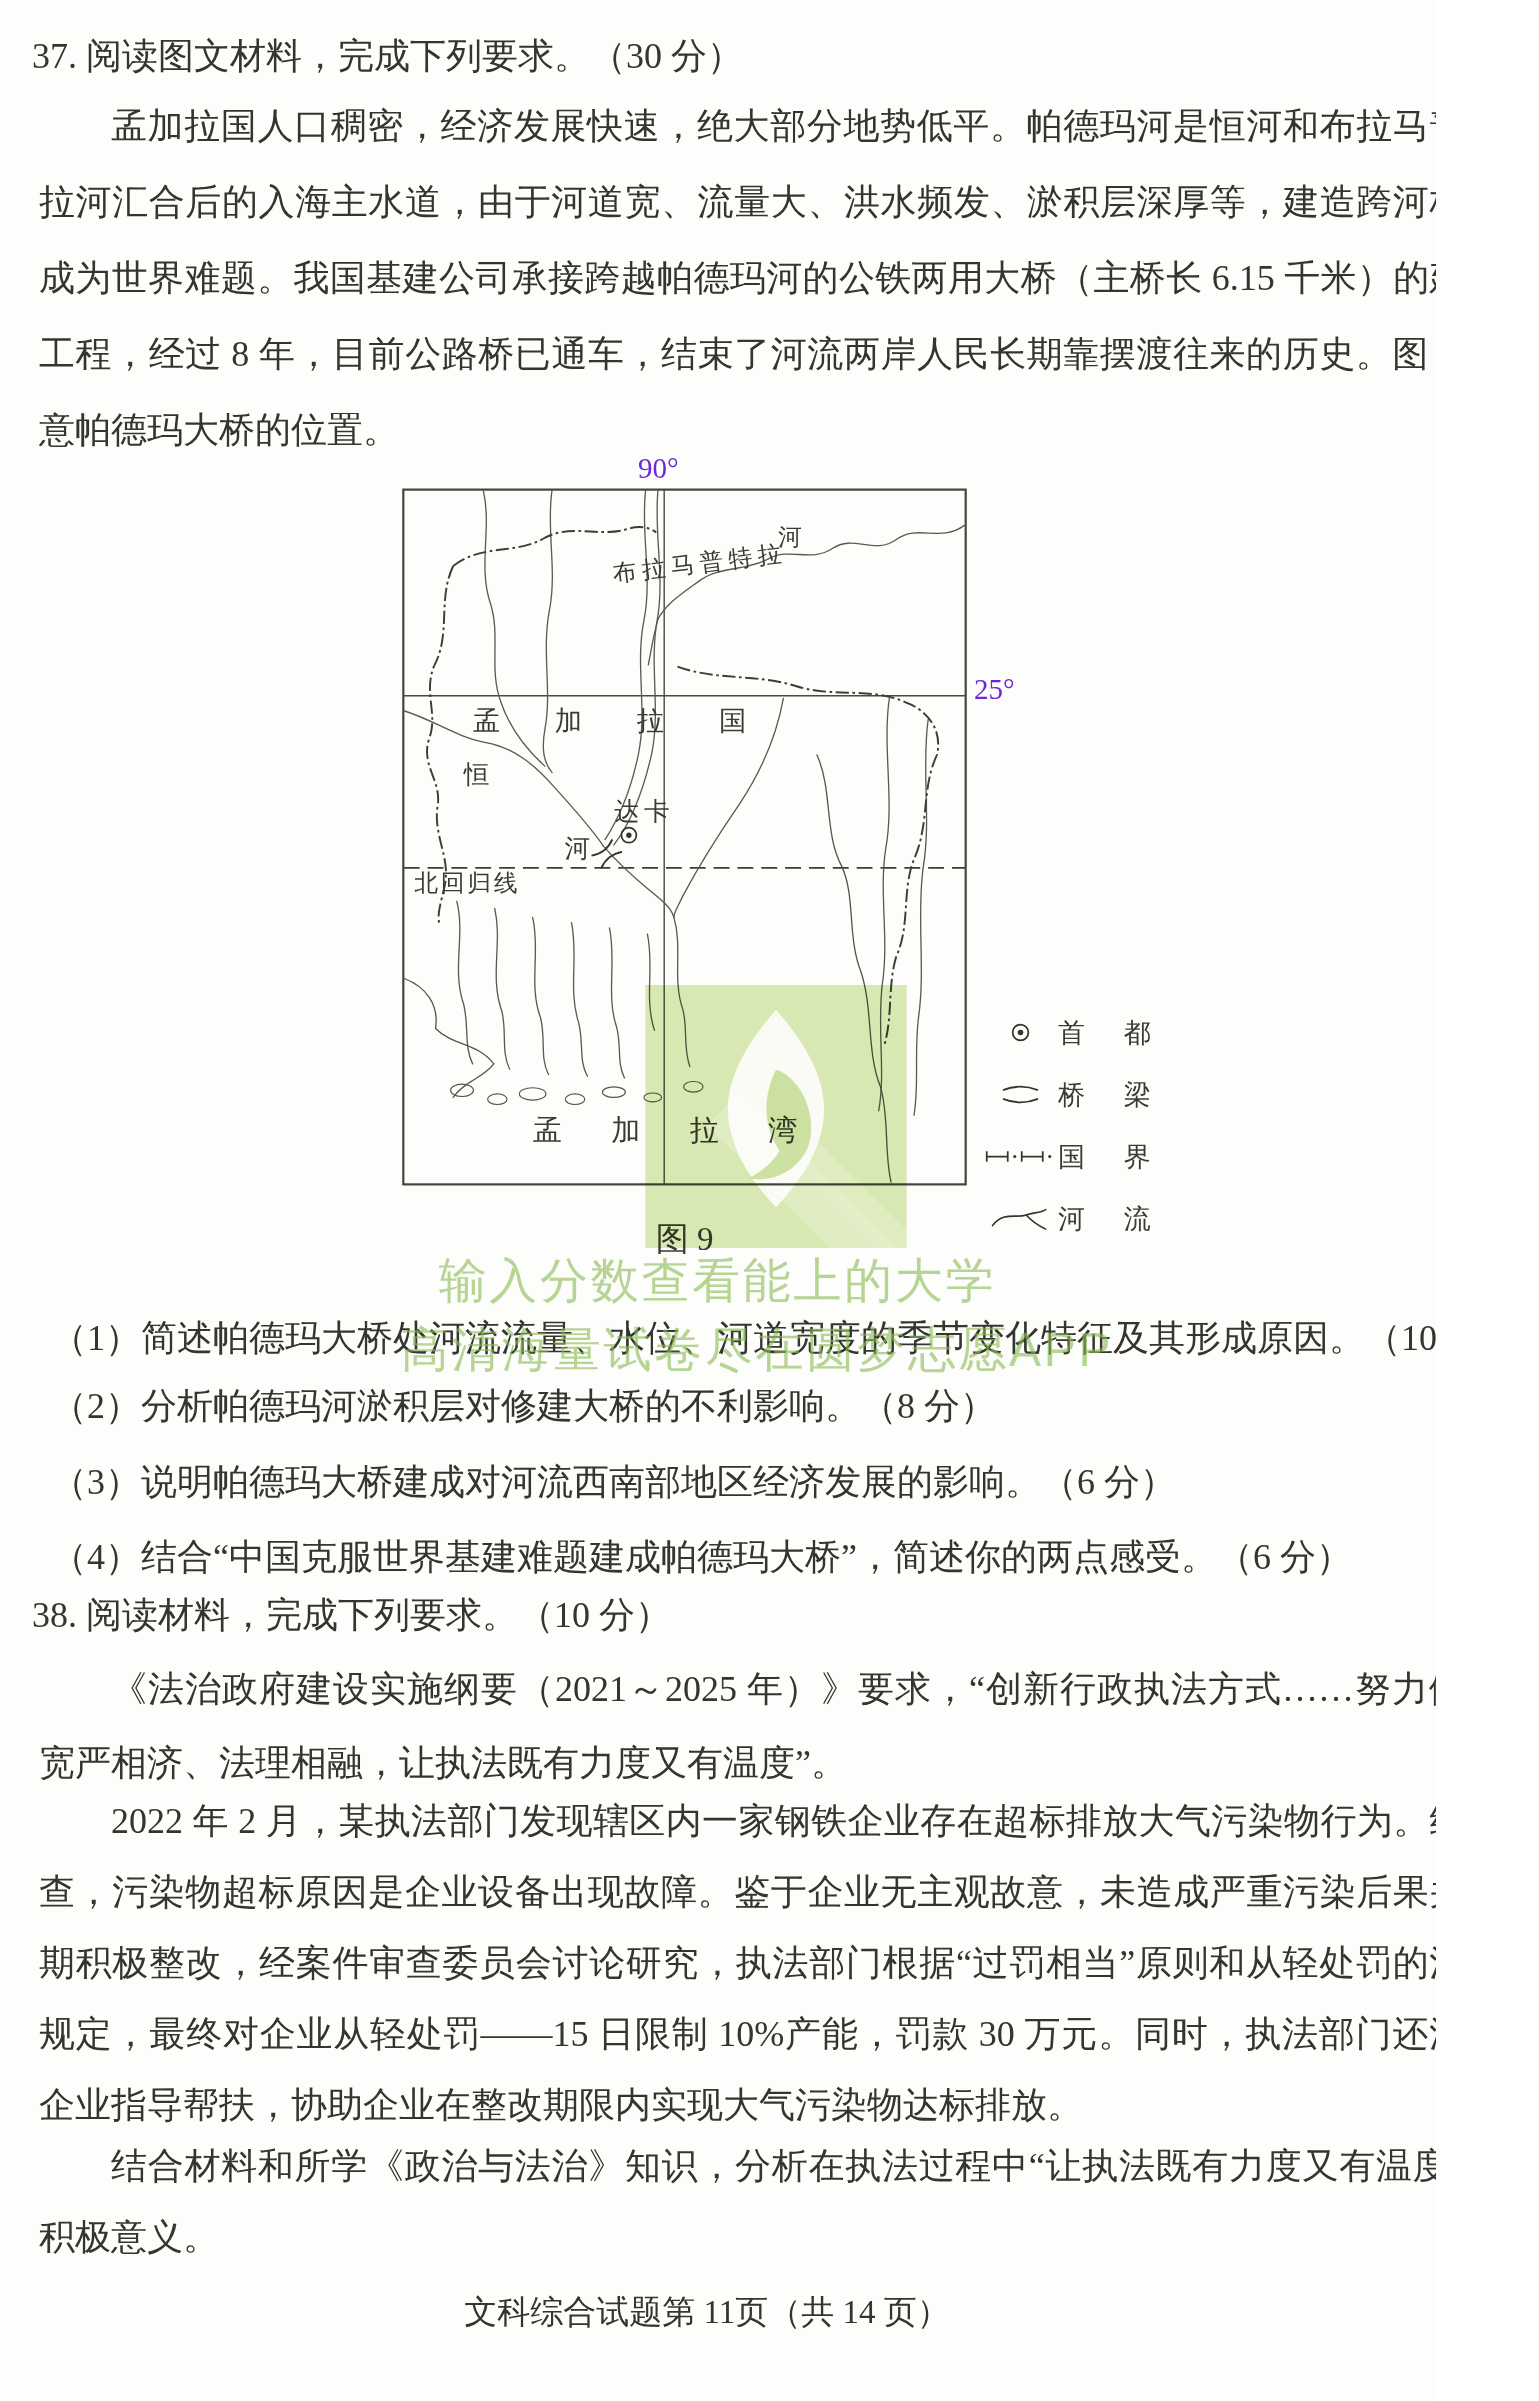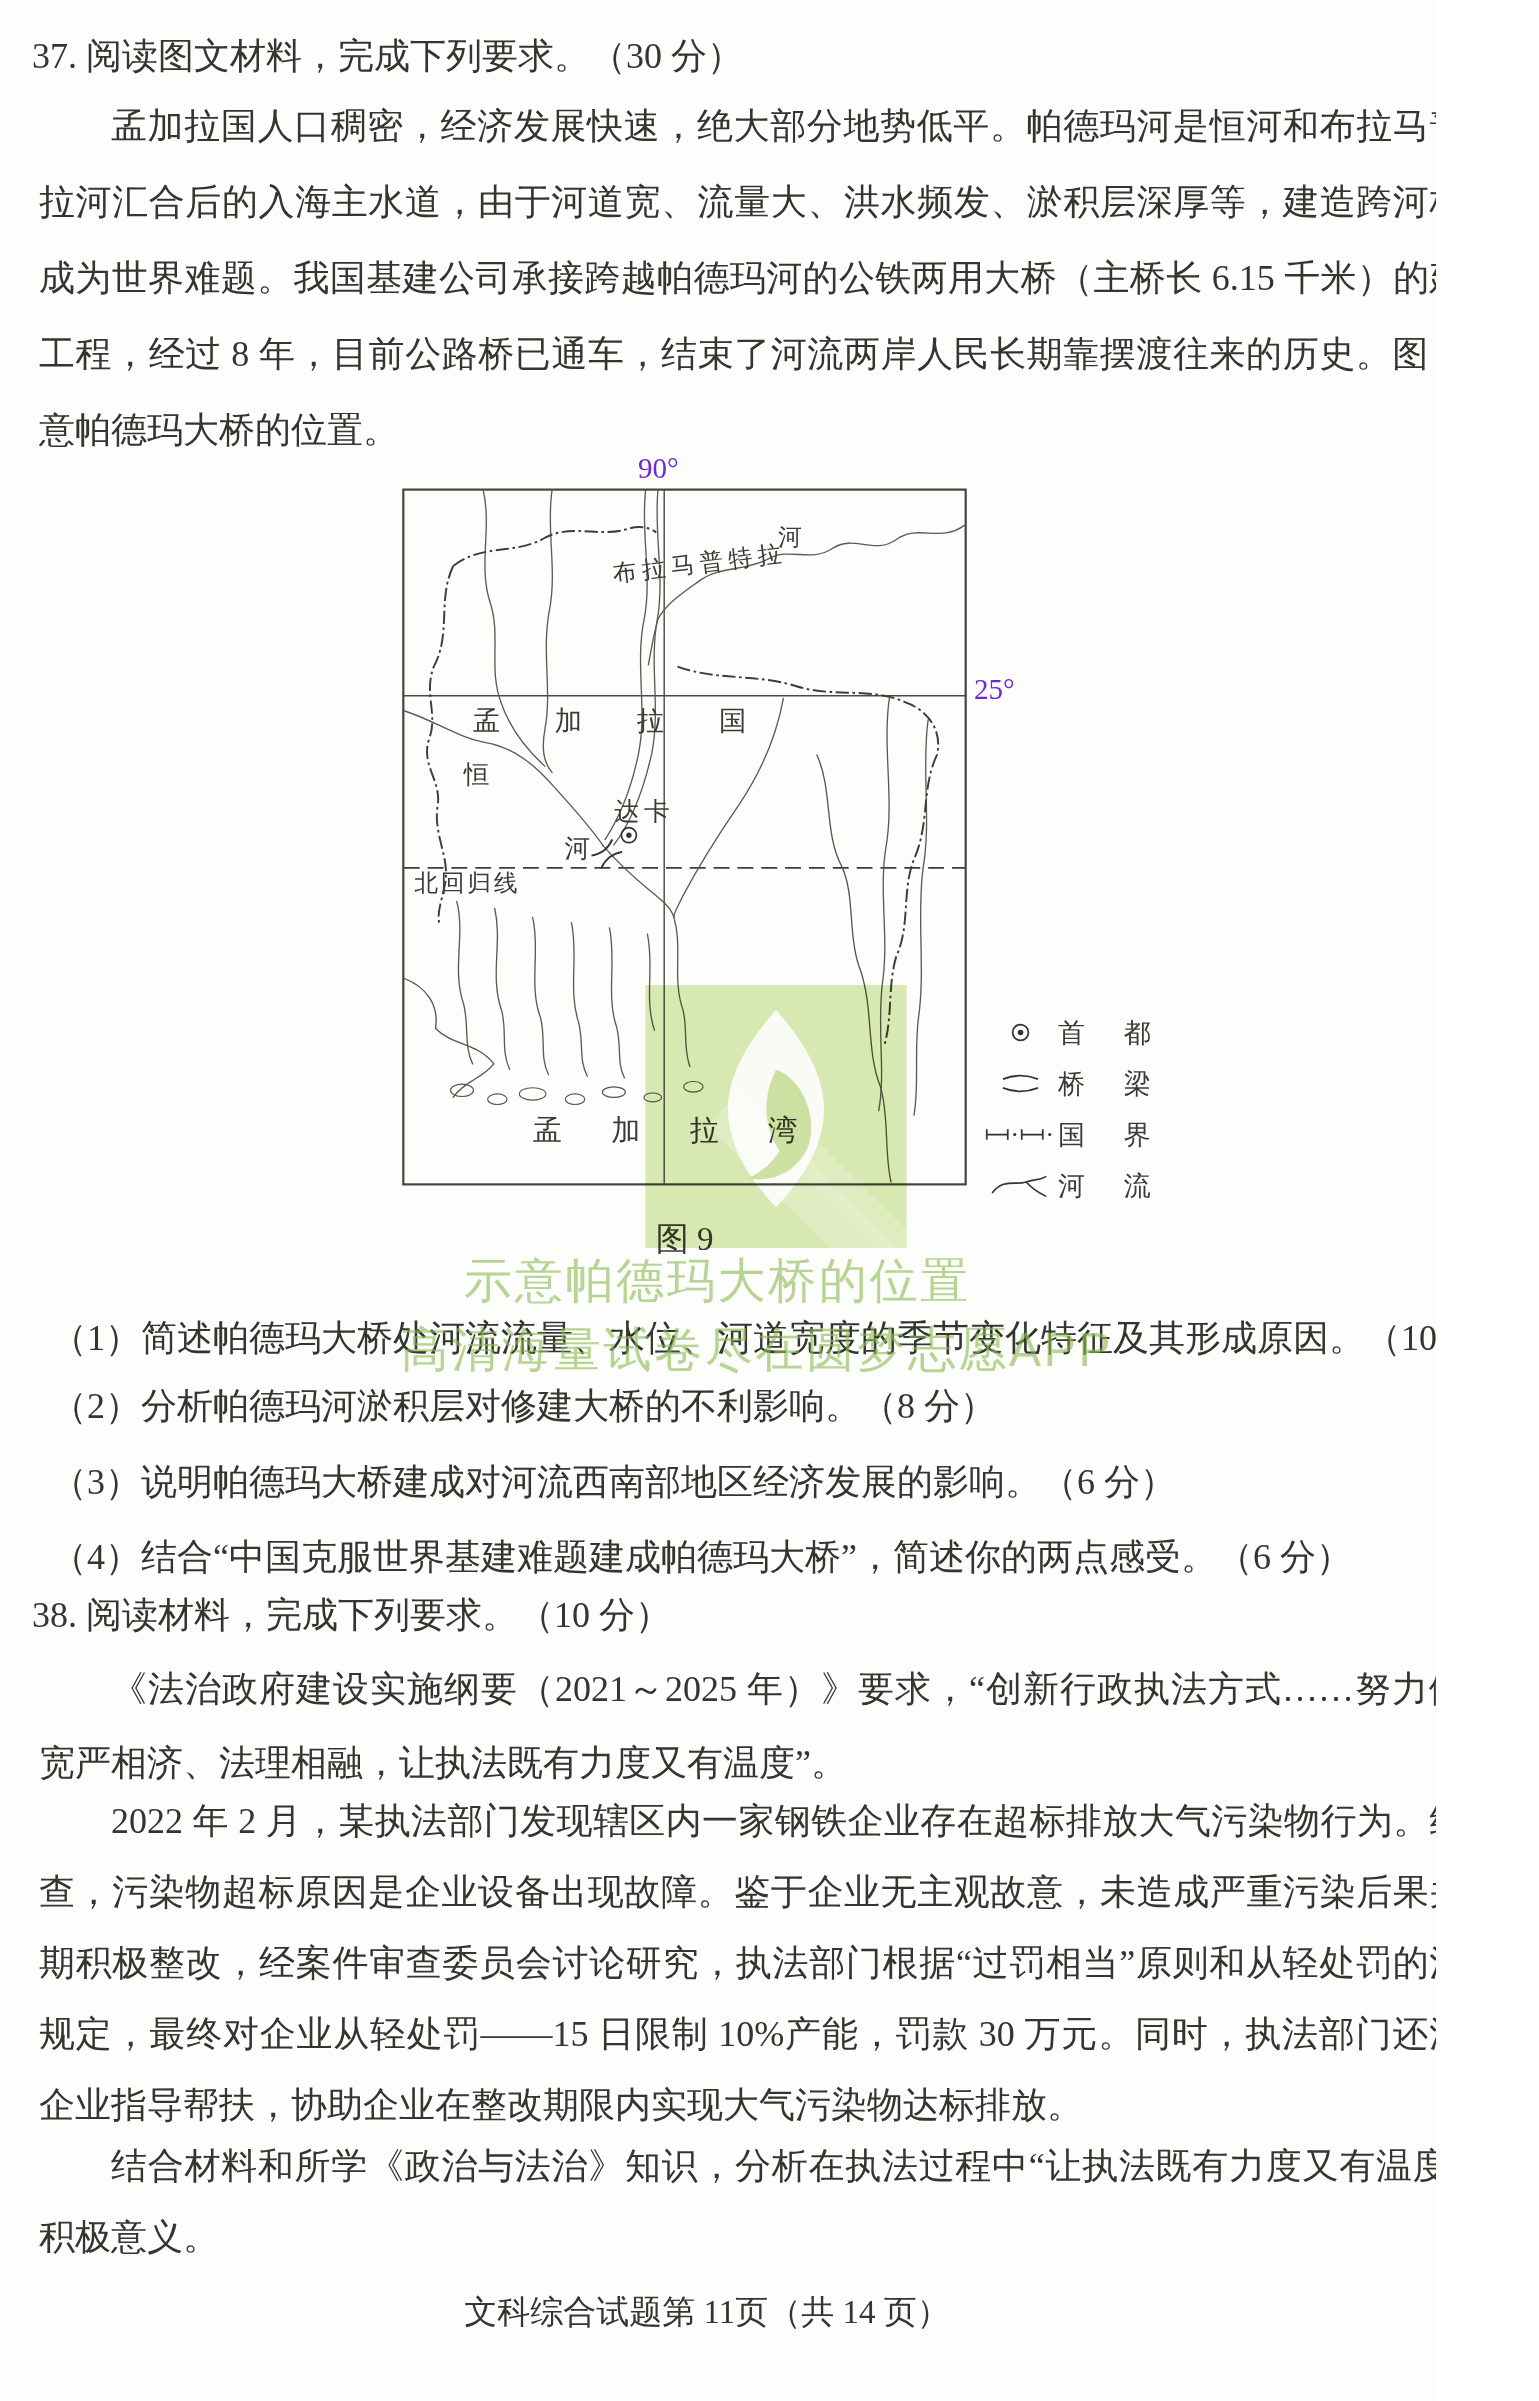--- a/index.html
+++ b/index.html
@@ -12,21 +12,21 @@
     overflow:hidden;
   }
   .tx{position:absolute;font-size:36px;line-height:75px;white-space:pre-wrap;}
   .para{left:39px;width:1463px;text-align:justify;text-indent:2em;}
   .qline{left:51px;width:1467px;}
   .secline{left:32px;width:1467px;}
   .coord{position:absolute;font-size:29px;color:#6d28d9;}
   .fig-caption{position:absolute;left:402px;top:1217px;width:565px;text-align:center;font-size:33px;color:#3b3b35;}
   .map-box{position:absolute;left:402px;top:488px;width:565px;height:698px;}
   
-  .legend{position:absolute;left:982px;top:1013px;display:flex;flex-direction:column;gap:12px;}
+  .legend{position:absolute;left:982px;top:1013px;display:flex;flex-direction:column;gap:23px;}
   .legend-row{display:flex;align-items:center;height:39px;}
   .legend-sym{width:76px;display:flex;justify-content:center;align-items:center;}
   .legend-label{font-size:27px;letter-spacing:16px;color:#3b3b35;white-space:nowrap;}
   
   .wm-logo{
     position:absolute;left:645px;top:985px;width:262px;height:263px;
     mix-blend-mode:multiply;pointer-events:none;z-index:6;
   }
   .wm-text{
     position:absolute;z-index:6;pointer-events:none;
@@ -189,17 +189,17 @@
 
   <div class="wm-logo">
     <svg viewBox="0 0 296 298" width="262" height="263">
       <rect width="296" height="298" fill="#cfe4a2" opacity="0.78"></rect>
       <rect x="168" y="96" width="54" height="300" transform="rotate(-45 195 246)" fill="#e9f2d2" opacity="0.55"></rect>
       <rect x="230" y="130" width="40" height="260" transform="rotate(-45 250 260)" fill="#e9f2d2" opacity="0.45"></rect>
       <path d="M148,28 C106,76 88,118 95,158 C102,198 126,228 148,252 C170,228 194,198 201,158 C208,118 190,76 148,28 Z" fill="#ffffff" opacity="0.92"></path>
       <path d="M148,96 C132,128 134,162 152,188 C142,204 128,214 116,219 C140,224 166,214 180,192 C193,172 190,138 172,114 C164,104 156,98 148,96 Z" fill="#c9e09b" opacity="0.9"></path>
     </svg>
   </div>
-  <div class="wm-text wm1">示意帕德玛大桥的位置</div>
+  <div class="wm-text wm1">输入分数查看能上的大学</div>
   <div class="wm-text wm2">高清海量试卷尽在圆梦志愿APP</div>
 
 </div>
 
 
 </body></html>

